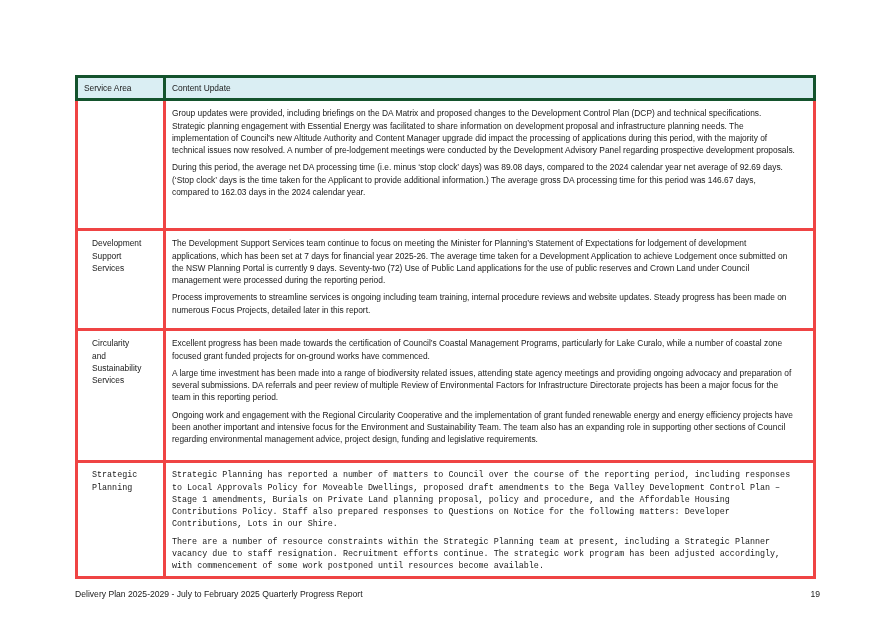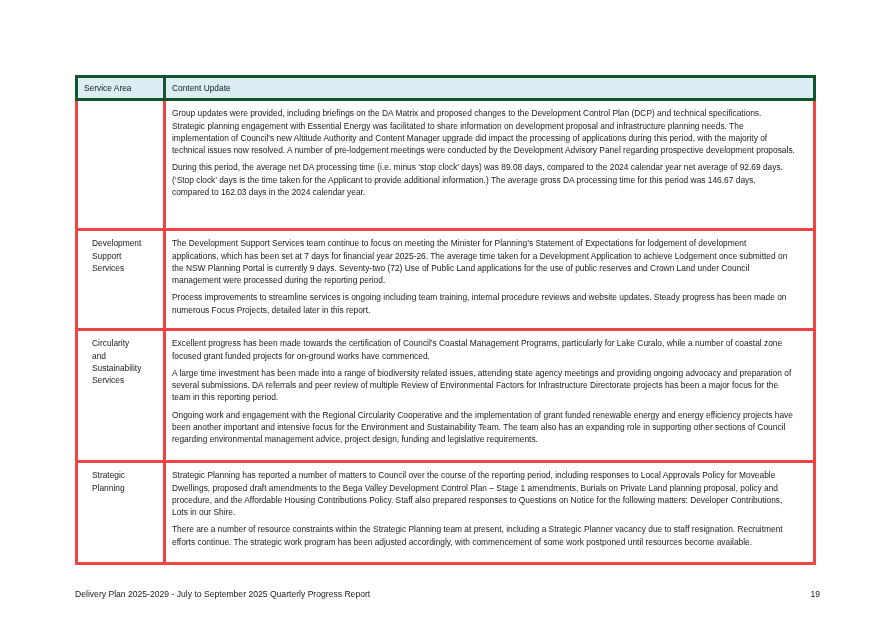--- a/index.html
+++ b/index.html
@@ -21,21 +21,21 @@
       vertical-align: top; padding: 3px 18px 3px 6px;
       border: 3px solid #ef4444;
     }
     .page-table td.area { padding-left: 14px; padding-top: 6px; }
     .page-table td.update { padding-top: 6px; }
     .para { margin: 0 0 5px 0; }
     .para:last-child { margin-bottom: 0; }
     tr.r0 td { height: 118px; padding-top: 2px; }
     tr.r1 td { height: 88px; }
     tr.r2 td { height: 120px; }
-    tr.r3 td { height: 90px; }
+    tr.r3 td { height: 90px; font-family: Liberation Mono, monospace; }
     .footer {
       position: absolute; left: 75px; right: 56px; top: 589px;
       font-size: 8.6px; display: flex; justify-content: space-between;
     }
   </style>
 </head>
 <body>
 
 <table class="page-table">
   <colgroup>
@@ -75,15 +75,15 @@
       <td class="area">Strategic Planning</td>
       <td class="update">
         <p class="para">Strategic Planning has reported a number of matters to Council over the course of the reporting period, including responses to Local Approvals Policy for Moveable Dwellings, proposed draft amendments to the Bega Valley Development Control Plan – Stage 1 amendments, Burials on Private Land planning proposal, policy and procedure, and the Affordable Housing Contributions Policy. Staff also prepared responses to Questions on Notice for the following matters:  Developer Contributions, Lots in our Shire.</p>
         <p class="para">There are a number of resource constraints within the Strategic Planning team at present, including a Strategic Planner vacancy due to staff resignation. Recruitment efforts continue. The strategic work program has been adjusted accordingly, with commencement of some work postponed until resources become available.</p>
       </td>
     </tr>
   </tbody>
 </table>
 
 <div class="footer">
-  <span>Delivery Plan 2025-2029 - July to September 2025 Quarterly Progress Report</span>
+  <span>Delivery Plan 2025-2029 - July to February 2025 Quarterly Progress Report</span>
   <span>19</span>
 </div>
 
 </body></html>

